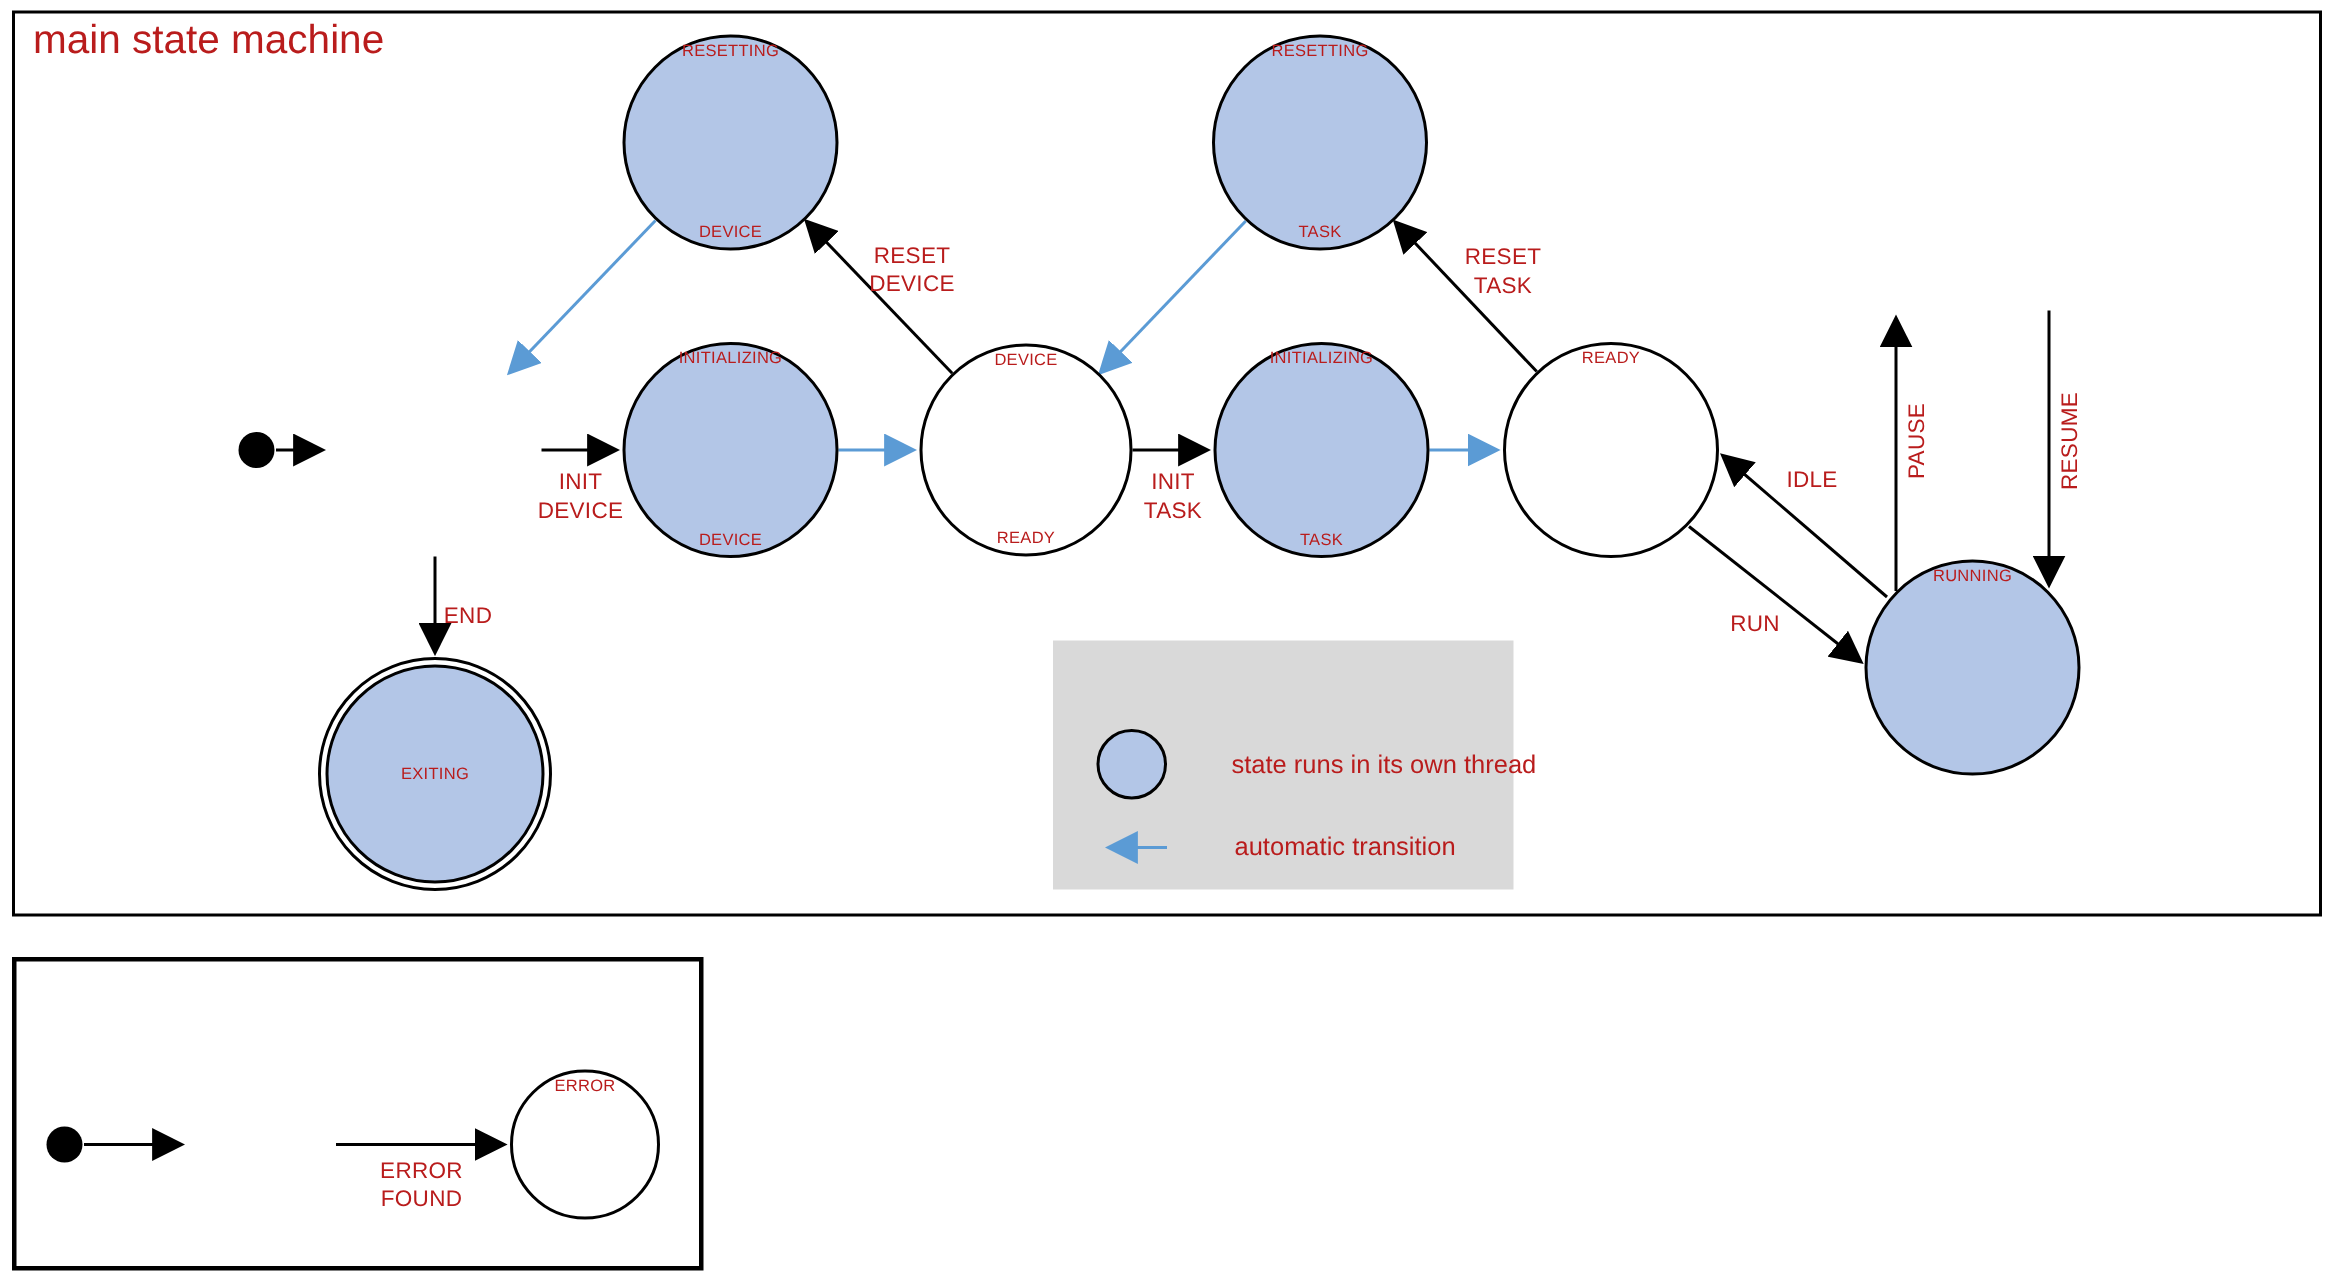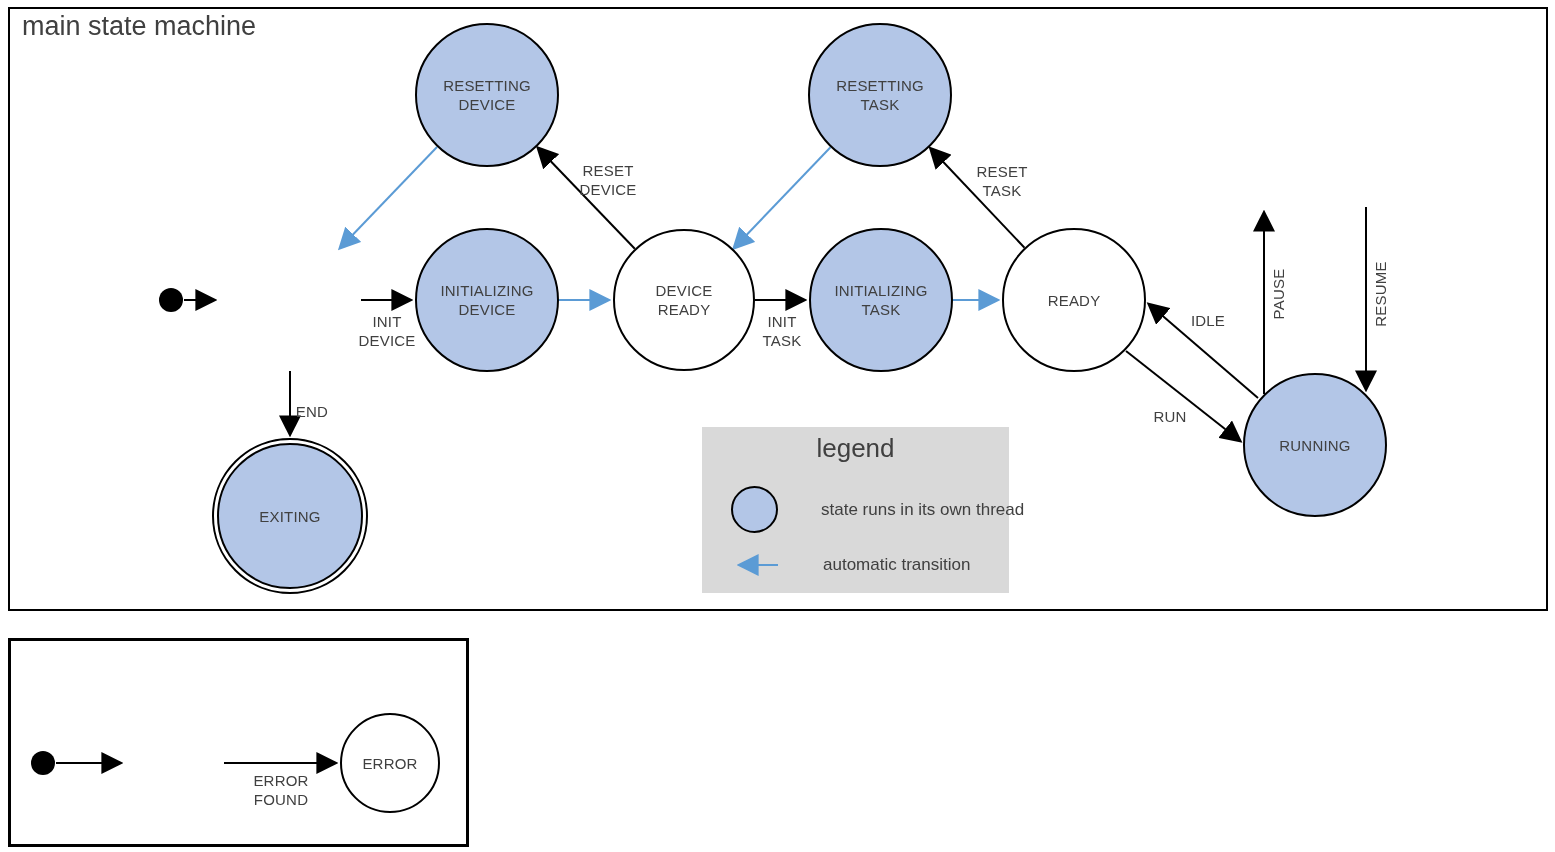--- a/index.html
+++ b/index.html
@@ -1,33 +1,33 @@
 <!DOCTYPE html>
 <html style="--thread-fill: #b3c6e7; --auto-arrow: #5b9bd5; --legend-bg: #d9d9d9;"><head>
 <meta charset="utf-8">
 <style>
   * { margin:0; padding:0; box-sizing:border-box; }
   html,body { background:#fff; }
   .canvas {
     position:relative; width:1555px; height:852px; overflow:hidden;
-    background:#fff; font-family:"Liberation Sans", sans-serif; color:#404040;padding-left:48px;
+    background:#fff; font-family:"Liberation Sans", sans-serif; color:#b91c1c;padding-left:48px;
   }
   .panel { position:absolute; background:#fff; border:2px solid #000; }
   .panel.thick { border-width:3px; }
   .panel-title { position:absolute; font-size:27px; font-weight:400; white-space:nowrap; }
   .wires { position:absolute; left:0; top:0; width:1555px; height:852px; }
   .wire { fill:none; stroke:#000; stroke-width:2; }
   .wire.blue { stroke:var(--auto-arrow,#5b9bd5); }
   .mk-black { fill:#000; }
   .mk-blue  { fill:var(--auto-arrow,#5b9bd5); }
   .state {
     position:absolute; border:2px solid #000; border-radius:50%;
     background:#fff; display:flex; flex-direction:column;
-    align-items:center; justify-content:center; text-align:center;
-    font-size:15px; line-height:19px; letter-spacing:.2px;
+    align-items:center; justify-content:space-between; text-align:center;
+    font-size:11px; line-height:19px; letter-spacing:.2px;
   }
   .state.threaded { background:var(--thread-fill,#b3c6e7); }
   .state-inner {
     position:absolute; inset:3px; border:2px solid #000; border-radius:50%;
     background:var(--thread-fill,#b3c6e7); display:flex; flex-direction:column;
     align-items:center; justify-content:center; text-align:center;
   }
   .init-dot { position:absolute; width:24px; height:24px; border-radius:50%; background:#000; }
   .tlabel {
     position:absolute; transform:translate(-50%,-50%);
@@ -47,21 +47,20 @@
 <body>
 
 <div class="canvas">
 
   <div class="panel" style="left:8px; top:7px; width:1540px; height:604px;"></div>
   <div class="panel thick" style="left:8px; top:638px; width:461px; height:209px;"></div>
 
   <div class="panel-title" style="left:22px; top:11px;">main state machine</div>
 
   <div class="legend-bg"></div>
-  <div class="legend-title">legend</div>
 
   <svg class="wires" viewBox="0 0 1555 852">
     <defs>
       <marker id="ahb" viewBox="0 0 10 10" refX="8" refY="5" markerWidth="11" markerHeight="11" orient="auto-start-reverse">
         <path class="mk-black" d="M0,0 L10,5 L0,10 z"></path>
       </marker>
       <marker id="ahu" viewBox="0 0 10 10" refX="8" refY="5" markerWidth="11" markerHeight="11" orient="auto-start-reverse">
         <path class="mk-blue" d="M0,0 L10,5 L0,10 z"></path>
       </marker>
     </defs>

